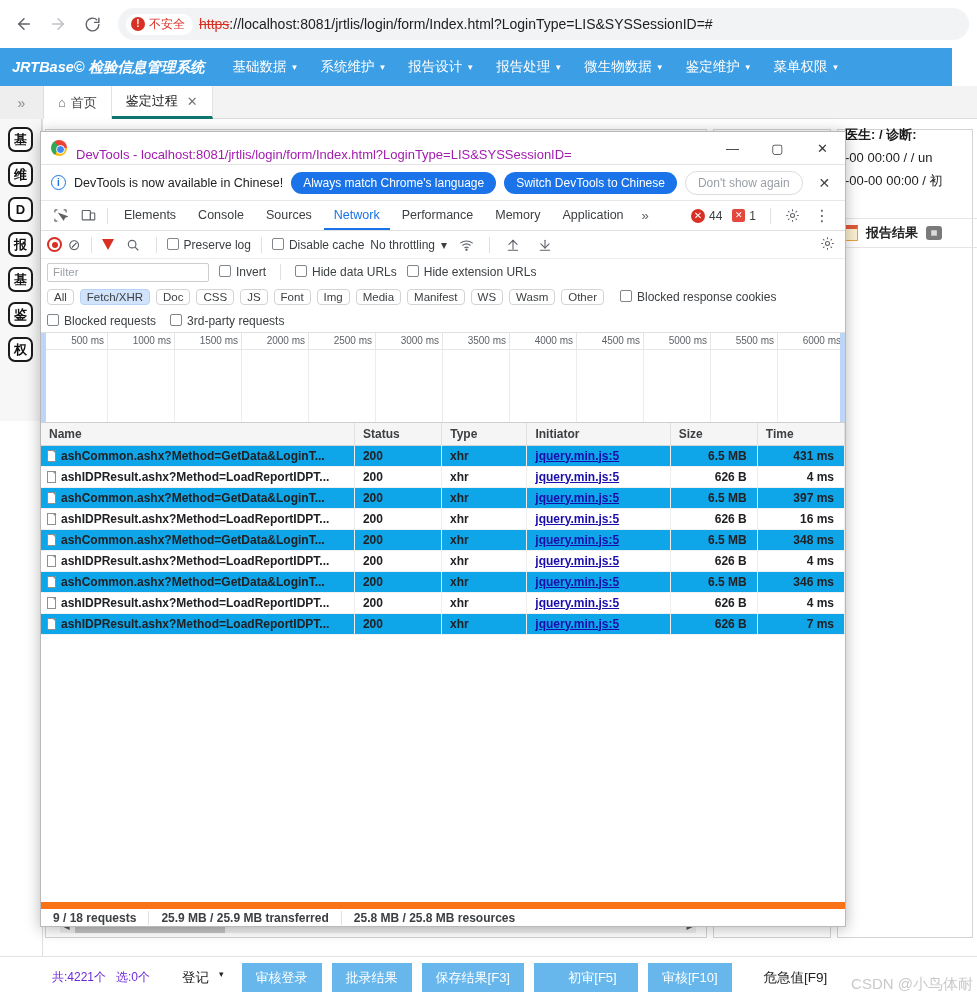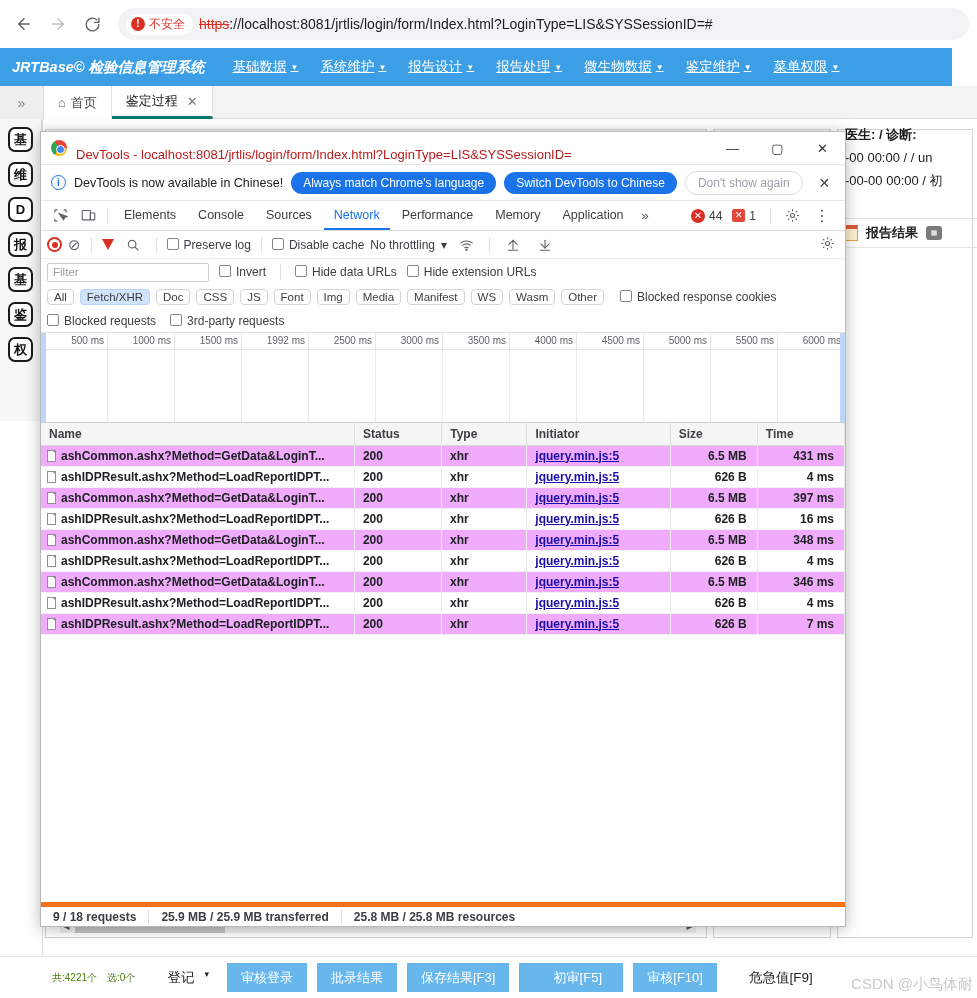--- a/index.html
+++ b/index.html
@@ -51,21 +51,21 @@
     background: #3c9ee5; display: flex; align-items: center;
     padding-left: 12px; color: #fff;
   }
   .app-logo {
     font-size: 14.5px; font-weight: bold; font-style: italic;
     margin-right: 28px; white-space: nowrap;
   }
   .app-menu { display: flex; align-items: center; gap: 22px; }
   .app-menu-item {
     font-size: 13.5px; color: #fff; white-space: nowrap;
-    display: flex; align-items: center; gap: 4px; text-decoration: underline;
+    display: flex; align-items: center; gap: 4px;
   }
   .caret { font-size: 8px; }
 
   
   .tab-strip {
     position: absolute; left: 0; top: 86px; width: 977px; height: 33px;
     background: #f3f3f3; border-bottom: 1px solid #ddd; display: flex;
   }
   .collapse-btn {
     width: 44px; height: 33px; background: #eeeeee;
@@ -163,21 +163,21 @@
     background:
       conic-gradient(from -30deg, #ea4335 0deg 120deg, #fbbc05 120deg 240deg, #34a853 240deg 360deg);
     position: relative;
   }
   .chrome-logo::after {
     content: ''; position: absolute; left: 4.5px; top: 4.5px;
     width: 7px; height: 7px; border-radius: 50%;
     background: #4285f4; border: 1.2px solid #fff;
   }
   .dt-title {
-    font-size: 13px; color: #b91c1c; margin-left: 9px;
+    font-size: 13px; color: #a21caf; margin-left: 9px;
     white-space: nowrap; overflow: hidden; margin-top: 12px;
   }
   .dt-winbtns { margin-left: auto; display: flex; }
   .dt-winbtn {
     width: 45px; height: 32px; display: flex; align-items: center;
     justify-content: center; font-size: 13px; color: #333;
   }
 
   .dt-banner {
     height: 36px; background: #fff; border-bottom: 1px solid #e8e8e8;
@@ -304,21 +304,21 @@
     height: 23px; background: #f5f5f5; border-bottom: 1px solid #d6d6d6;
     display: flex; align-items: center; flex: 0 0 auto;
   }
   .tbl-head .th {
     font-size: 12px; color: #3c4043; padding-left: 8px;
     border-right: 1px solid #e0e0e0; height: 23px; line-height: 23px;
     overflow: hidden; white-space: nowrap;
   }
   .tbl-rows { flex: 1 1 auto; overflow: hidden; }
   .tr { height: 21px; display: flex; align-items: center; border-bottom: 1px solid #f1f1f1; }
-  .tr.alt { background: #f0abfc; }
+  .tr.alt { background: #0ea5e9; }
   .td {
     font-size: 12px; color: #202124; padding-left: 8px; height: 21px;
     line-height: 21px; border-right: 1px solid #ededed;
     overflow: hidden; white-space: nowrap; text-overflow: ellipsis;
   }
   .td.num { text-align: right; padding-right: 10px; padding-left: 0; }
   .td.name { display: flex; align-items: center; gap: 5px; padding-left: 6px; }
   .doc-ico {
     width: 9px; height: 12px; border: 1px solid #8f8f8f; background: #fff;
     flex: 0 0 auto; position: relative;
@@ -329,36 +329,36 @@
   }
   .link { color: #1a0dab; text-decoration: underline; }
   .col-name { width: 325px; }
   .col-status { width: 90px; }
   .col-type { width: 88px; }
   .col-init { width: 148px; }
   .col-size { width: 90px; }
   .col-time { width: 90px; }
 
   .dt-status {
-    height: 24px; border-top: 5px solid #f97316; display: flex;
+    height: 24px; border-top: 7px solid #f97316; display: flex;
     align-items: center; flex: 0 0 auto; background: #fff;
   }
   .st-item {
     font-size: 12px; color: #3c4043; padding: 0 12px; white-space: nowrap;
     border-right: 1px solid #e0e0e0; height: 14px; line-height: 14px;
   }
   .st-item:last-child { border-right: none; }
 
   
   .bottombar {
     position: absolute; left: 0; bottom: 0; width: 977px; height: 42px;
     background: #fff; border-top: 1px solid #e3e3e3;
     display: flex; align-items: center; padding-left: 52px; gap: 10px;
   }
-  .count-text { font-size: 10px; color: #4d7c0f; white-space: nowrap; text-align: center; }
+  .count-text { font-size: 12px; color: #6d28d9; white-space: nowrap; text-align: center; }
   .dropdown {
     display: flex; align-items: flex-start; gap: 10px; margin-left: 22px;
     margin-right: 8px; font-size: 13.5px; color: #222;
   }
   .dd-caret { font-size: 9px; }
   .act-btn {
     background: #67b7ec; color: #fff; font-size: 13px; height: 29px;
     display: flex; align-items: center; justify-content: center;
     padding: 0 14px; white-space: nowrap; min-width: 78px;
   }
@@ -654,21 +654,21 @@
         <div class="ov-tick">
             <span>500 ms</span>
           </div>
         <div class="ov-tick">
             <span>1000 ms</span>
           </div>
         <div class="ov-tick">
             <span>1500 ms</span>
           </div>
         <div class="ov-tick">
-            <span>1992 ms</span>
+            <span>2000 ms</span>
           </div>
         <div class="ov-tick">
             <span>2500 ms</span>
           </div>
         <div class="ov-tick">
             <span>3000 ms</span>
           </div>
         <div class="ov-tick">
             <span>3500 ms</span>
           </div>

